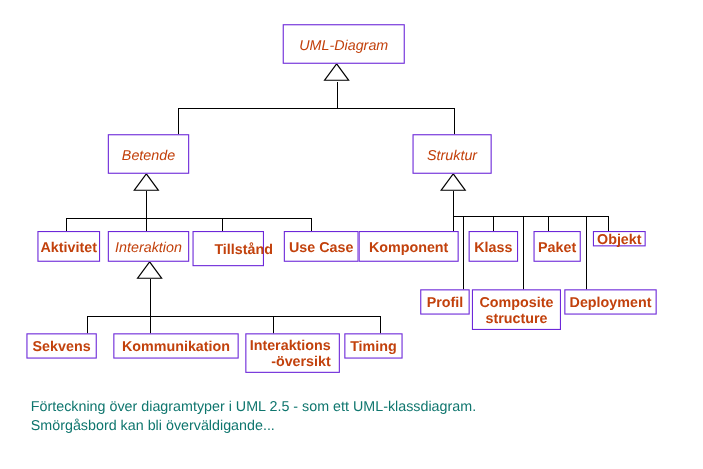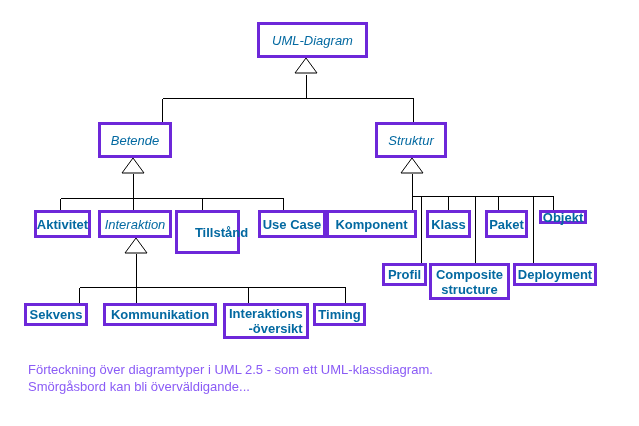--- a/index.html
+++ b/index.html
@@ -4,30 +4,30 @@
 <style>
   html, body { margin: 0; padding: 0; background: #ffffff; }
   #canvas {
     position: relative; width: 639px; height: 426px;
     background: #ffffff; overflow: hidden;
     font-family: "Liberation Sans", sans-serif;
   }
   #wires { position: absolute; left: 0; top: 0; }
   .node {
     position: absolute; box-sizing: border-box;
-    border: 3px solid #6d28d9; background: #fff; color: #0369a1;
+    border: 1px solid #6d28d9; background: #fff; color: #c2410c;
     display: flex; align-items: center; justify-content: center;
     text-align: center; white-space: pre-line;
     font: bold 13px/15px "Liberation Sans", sans-serif;
   }
   .node.abstract { font-weight: normal; font-style: italic; }
   .node.align-left { justify-content: flex-start; text-align: right; padding-left: 3px; }
   .caption {
     position: absolute; left: 28px; top: 361px;
-    font: 13px/17px "Liberation Sans", sans-serif; color: #8b5cf6;
+    font: 13px/17px "Liberation Sans", sans-serif; color: #0f766e;
   }
 </style>
 </head>
 <body>
 
 <div id="canvas">
   <svg id="wires" width="639" height="426">
       <line x1="306.5" y1="74.5" x2="306.5" y2="98.5" stroke="#000000" stroke-width="1" shape-rendering="crispEdges"></line>
       <line x1="162.5" y1="98.5" x2="413.5" y2="98.5" stroke="#000000" stroke-width="1" shape-rendering="crispEdges"></line>
       <line x1="162.5" y1="98.5" x2="162.5" y2="122.5" stroke="#000000" stroke-width="1" shape-rendering="crispEdges"></line>
@@ -54,21 +54,21 @@
       <polygon points="133,158 122,173 144,173" fill="#ffffff" stroke="#000000" stroke-width="1"></polygon>
       <polygon points="412,158 401,173 423,173" fill="#ffffff" stroke="#000000" stroke-width="1"></polygon>
       <polygon points="136,238 125,253 147,253" fill="#ffffff" stroke="#000000" stroke-width="1"></polygon>
     </svg>
   <div id="nodes">
       <div class="node abstract" style="left: 257px; top: 22px; width: 111px; height: 36px;">UML-Diagram</div>
       <div class="node abstract" style="left: 98px; top: 122px; width: 74px; height: 36px;">Betende</div>
       <div class="node abstract" style="left: 375px; top: 122px; width: 72px; height: 36px;">Struktur</div>
       <div class="node" style="left: 34px; top: 210px; width: 57px; height: 28px;">Aktivitet</div>
       <div class="node abstract" style="left: 98px; top: 210px; width: 74px; height: 28px;">Interaktion</div>
-      <div class="node" style="left: 175px; top: 210px; width: 65px; height: 44px; padding-left: 28px;">Tillstånd</div>
+      <div class="node" style="left: 175px; top: 210px; width: 65px; height: 32px; padding-left: 28px;">Tillstånd</div>
       <div class="node" style="left: 246px; top: 210px; width: 68px; height: 28px; margin-left: 12px;">Use Case</div>
       <div class="node" style="left: 326px; top: 210px; width: 91px; height: 28px;">Komponent</div>
       <div class="node" style="left: 426px; top: 210px; width: 45px; height: 28px;">Klass</div>
       <div class="node" style="left: 485px; top: 210px; width: 43px; height: 28px;">Paket</div>
       <div class="node" style="left: 539px; top: 210px; width: 48px; height: 14px;">Objekt</div>
       <div class="node" style="left: 382px; top: 263px; width: 45px; height: 23px;">Profil</div>
       <div class="node" style="left: 429px; top: 263px; width: 81px; height: 37px;">Composite
 structure</div>
       <div class="node" style="left: 513px; top: 263px; width: 84px; height: 23px;">Deployment</div>
       <div class="node" style="left: 24px; top: 303px; width: 64px; height: 23px;">Sekvens</div>

